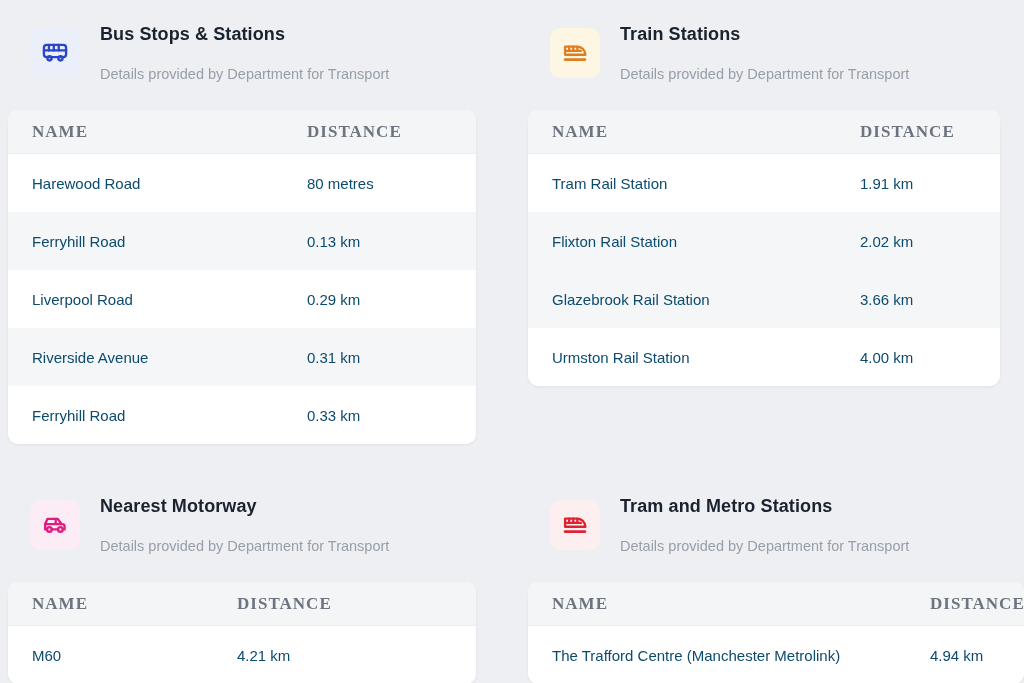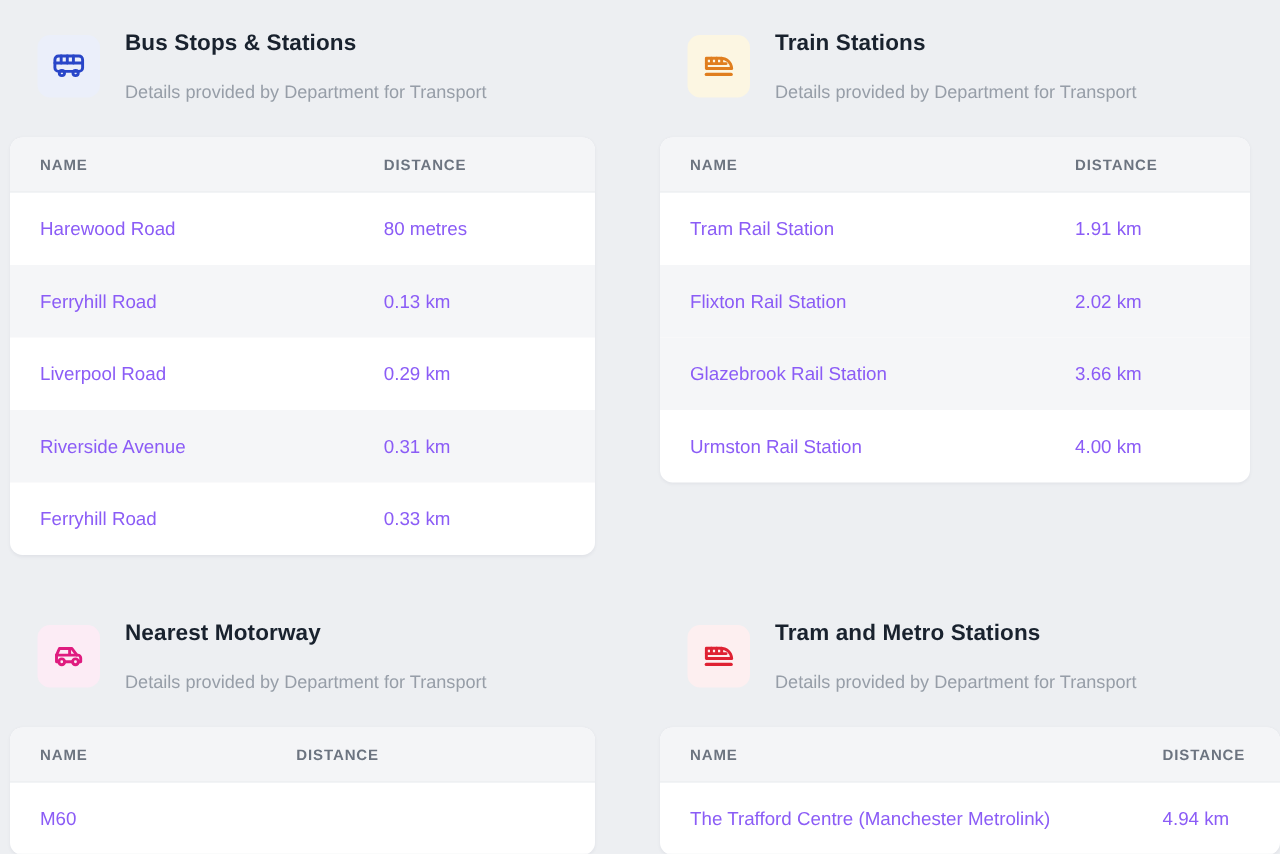--- a/index.html
+++ b/index.html
@@ -45,24 +45,24 @@
     box-shadow:0 1px 3px rgba(30,40,60,.06);
     overflow:hidden;
   }
   .card-train { width:472px; }
   .row { display:flex; align-items:center; height:58px; }
   .row.head {
     height:44px; background:#f4f5f7;
     border-bottom:1px solid #eceef1;
   }
   .row.alt { background:#f5f6f8; }
-  .c { padding-left:24px; font-size:15px; color:#8b5cf6; white-space:nowrap; }
+  .c { padding-left:24px; font-size:15px; color:#0c4a6e; white-space:nowrap; }
   .row.head .c {
-    font-size:12px; font-weight:700; color:#6c7480;
-    letter-spacing:.06em; text-transform:uppercase;
+    font-size:17px; font-weight:700; color:#6c7480;
+    letter-spacing:.06em; text-transform:uppercase;font-family:Liberation Serif, serif;
   }
   .c.name { flex:0 0 auto; }
   .c.dist { flex:1 1 auto; padding-left:0; }
   
   .t-bus  .c.name { width:299px; }
   .t-train .c.name { width:332px; }
   .t-motorway .c.name { width:229px; }
   .t-tram .c.name { width:402px; }
 </style>
 </head>
@@ -183,20 +183,21 @@
           <div class="sec-sub">Details provided by Department for Transport</div>
         </div>
       </header>
       <div class="card t-motorway">
         <div class="row head">
           <span class="c name">NAME</span>
           <span class="c dist">DISTANCE</span>
         </div>
         <div class="row">
           <span class="c name">M60</span>
+          <span class="c dist">4.21 km</span>
         </div>
       </div>
     </section>
 
     <section>
       <header class="sec-head">
         <div class="icon-box ib-tram">
           <svg viewBox="0 0 24 24">
               <use href="#g-train"></use>
             </svg>

